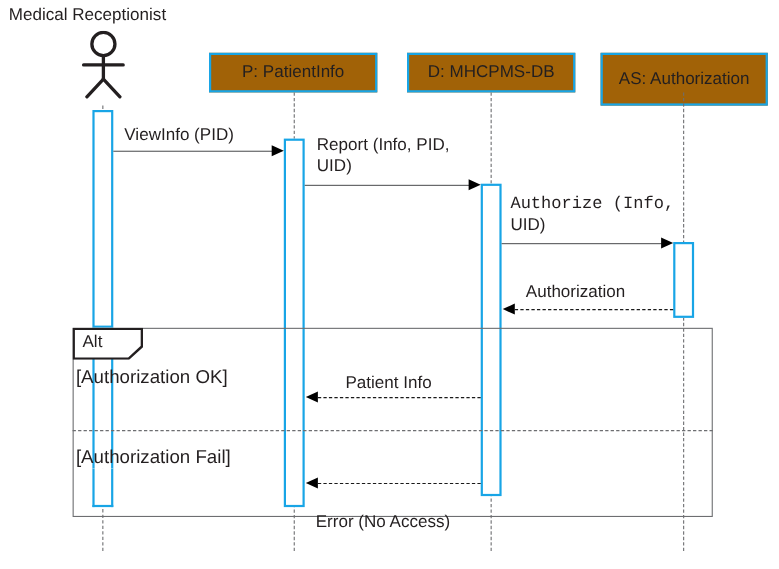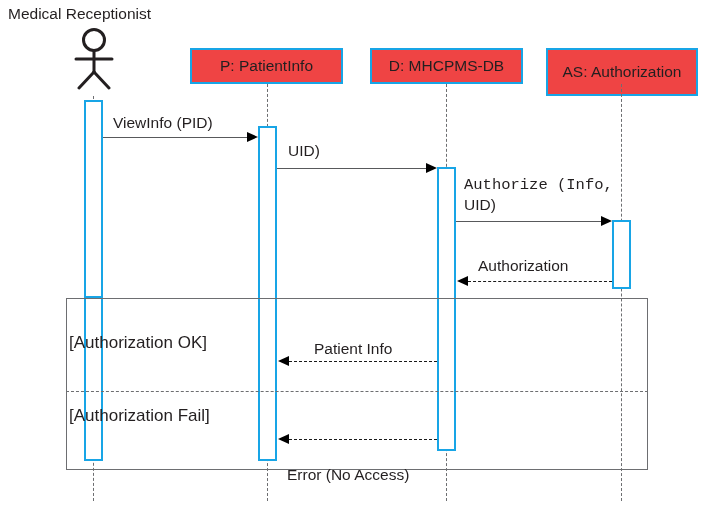--- a/index.html
+++ b/index.html
@@ -20,21 +20,21 @@
     white-space:pre;
     letter-spacing:0px;
   }
   .actor-label{ left:8px; top:4px; font-size:15.5px; }
 
   
   .lifebox{
     position:absolute;
     box-sizing:border-box;
     border:2.2px solid #18a5e6;
-    background:#ef4444;
+    background:#a16207;
     display:flex;align-items:center;justify-content:center;
   }
   .lifebox span{
     color:#231f20;
     font-size:15.5px;
     white-space:nowrap;
   }
 
   
   .lifeline{
@@ -142,35 +142,42 @@
   <div class="act" style="left:258px;top:126px;height:335px;"></div>
 
   <div class="act" style="left:437px;top:167px;height:284px;"></div>
 
   <div class="act" style="left:612px;top:220px;height:69px;"></div>
 
   <div class="txt" style="left:113px;top:113px;">ViewInfo (PID)</div>
   <div class="msgline" style="left:103px;top:137px;width:146px;"></div>
   <div class="arrowR" style="left:247px;top:131.5px;"></div>
 
+  <div class="txt" style="left:288px;top:122px;">Report (Info, PID,</div>
   <div class="txt" style="left:288px;top:141px;">UID)</div>
   <div class="msgline" style="left:277px;top:168px;width:151px;"></div>
   <div class="arrowR" style="left:426px;top:162.5px;"></div>
 
   <div class="txt" style="left:464px;top:176px;font-family:Liberation Mono, monospace;">Authorize (Info,</div>
   <div class="txt" style="left:464px;top:195px;">UID)</div>
   <div class="msgline" style="left:456px;top:221px;width:147px;"></div>
   <div class="arrowR" style="left:601px;top:215.5px;"></div>
 
   <div class="txt" style="left:478px;top:256px;">Authorization</div>
   <div class="msgline dashed" style="left:468px;top:281px;width:144px;"></div>
   <div class="arrowL" style="left:457px;top:275.5px;"></div>
 
   <div class="frag" style="left:66px;top:298px;width:582px;height:172px;"></div>
 
+  <div class="frag-tab" style="left:66px;top:298px;width:64px;height:29px;">
+    <svg width="64" height="29" viewBox="0 0 64 29">
+      <path d="M1,1 L63,1 L63,17 L51,28 L1,28 Z" fill="#ffffff" stroke="#231f20" stroke-width="2.2" stroke-linejoin="miter"></path>
+    </svg>
+    <span class="tablabel">Alt</span>
+  </div>
 
   <div class="txt guard" style="left:69px;top:333px;">[Authorization OK]</div>
 
   <div class="frag-divider" style="left:66px;top:391px;width:582px;"></div>
 
   <div class="txt guard" style="left:69px;top:406px;">[Authorization Fail]</div>
 
   <div class="txt" style="left:314px;top:339px;">Patient Info</div>
   <div class="msgline dashed" style="left:289px;top:361px;width:148px;"></div>
   <div class="arrowL" style="left:278px;top:355.5px;"></div>

